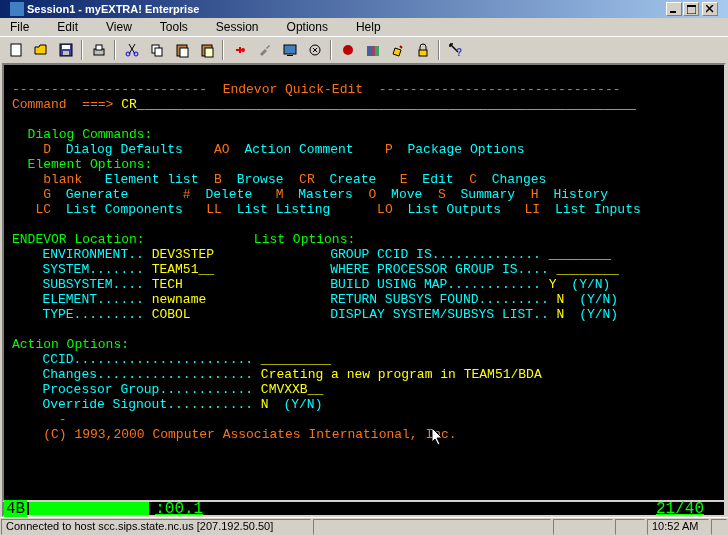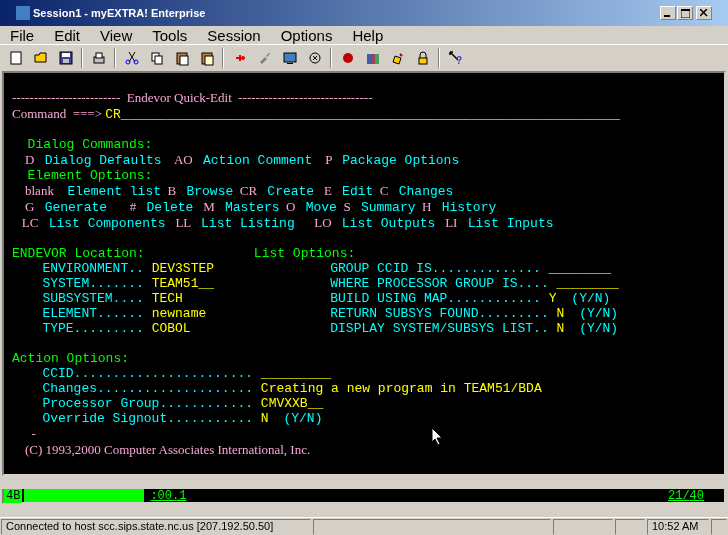--- a/index.html
+++ b/index.html
@@ -1,33 +1,33 @@
 <!DOCTYPE html>
 <html><head>
 <meta charset="utf-8">
 <style>
   * { margin: 0; padding: 0; box-sizing: border-box; }
   body { font-family: Tahoma, Arial, sans-serif; font-size: 11px; background: #3a6ea5; overflow: hidden; width: 728px; height: 535px; }
   .window { width: 728px; height: 535px; background: #d4d0c8; display: flex; flex-direction: column; }
-  .titlebar { height: 26px; background: linear-gradient(to right, #0a246a, #a6caf0); color: white; display: flex; align-items: center; padding: 0 16px; }
+  .titlebar { height: 18px; background: linear-gradient(to right, #0a246a, #a6caf0); color: white; display: flex; align-items: center; padding: 0 10px; }
   .titlebar-icon { width: 14px; height: 14px; background: #4080c0; margin-right: 3px; display: inline-block; }
   .titlebar-text { flex: 1; font-weight: bold; font-size: 11px; }
   .titlebar-btns { display: flex; gap: 1px; }
   .titlebar-btn { width: 16px; height: 14px; background: #d4d0c8; border: 1px solid; border-color: #fff #808080 #808080 #fff; display: flex; align-items: center; justify-content: center; font-family: Arial; font-size: 9px; color: #000; cursor: pointer; }
-  .menubar { height: 18px; background: #d4d0c8; display: flex; align-items: center; padding: 0 4px; font-size: 15px; gap: 8px; }
+  .menubar { height: 18px; background: #d4d0c8; display: flex; align-items: center; padding: 0 4px; font-size: 12px; gap: 16px; }
   .menubar-item { padding: 2px 6px; cursor: pointer; }
   .toolbar { height: 27px; background: #d4d0c8; display: flex; align-items: center; padding: 2px 4px; border-top: 1px solid #fff; gap: 2px; }
   .toolbar-btn { width: 23px; height: 22px; background: #d4d0c8; border: 1px solid transparent; display: flex; align-items: center; justify-content: center; cursor: pointer; }
   .toolbar-sep { width: 2px; height: 20px; border-left: 1px solid #808080; border-right: 1px solid #fff; margin: 0 2px; }
   .terminal { flex: 1; background: #000; color: #fff; font-family: 'Courier New', monospace; font-size: 13px; line-height: 15px; padding: 2px 8px; overflow: hidden; white-space: pre; border: 2px inset #d4d0c8; margin: 0 2px; }
-  .c-white { color: #f9a8d4; font-family: Liberation Serif, serif; }
+  .c-white { color: #f97316; }
   .c-yellow { color: #ffff00; }
   .c-cyan { color: #00ffff; padding-left: 7px; }
   .c-green { color: #00ff00; }
-  .statusbar-term { height: 15px; background: #000; display: flex; border: 2px inset #d4d0c8; border-top: none; margin: 13px 2px; font-family: 'Courier New', monospace; font-size: 12px; align-items: center; }
+  .statusbar-term { height: 15px; background: #000; display: flex; border: 2px inset #d4d0c8; border-top: none; margin: 0 2px; font-family: 'Courier New', monospace; font-size: 16px; align-items: center; }
   .st-block { background: #00ff00; color: #000; padding: 0 2px; }
   .st-bar { height: 100%; background: #00ff00; margin: 0 2px; }
   .st-text { color: #00ff00; padding: 0 4px; text-decoration: underline; }
   .statusbar { height: 18px; background: #d4d0c8; border-top: 1px solid #fff; display: flex; align-items: center; font-size: 11px; }
   .status-cell { border: 1px inset #d4d0c8; height: 16px; padding: 0 4px; display: flex; align-items: flex-start; margin: 0 1px; }
   .cursor-icon { position: absolute; left: 432px; top: 428px; pointer-events: none; }
   svg { display: block; }
 </style>
 </head>
 <body>

